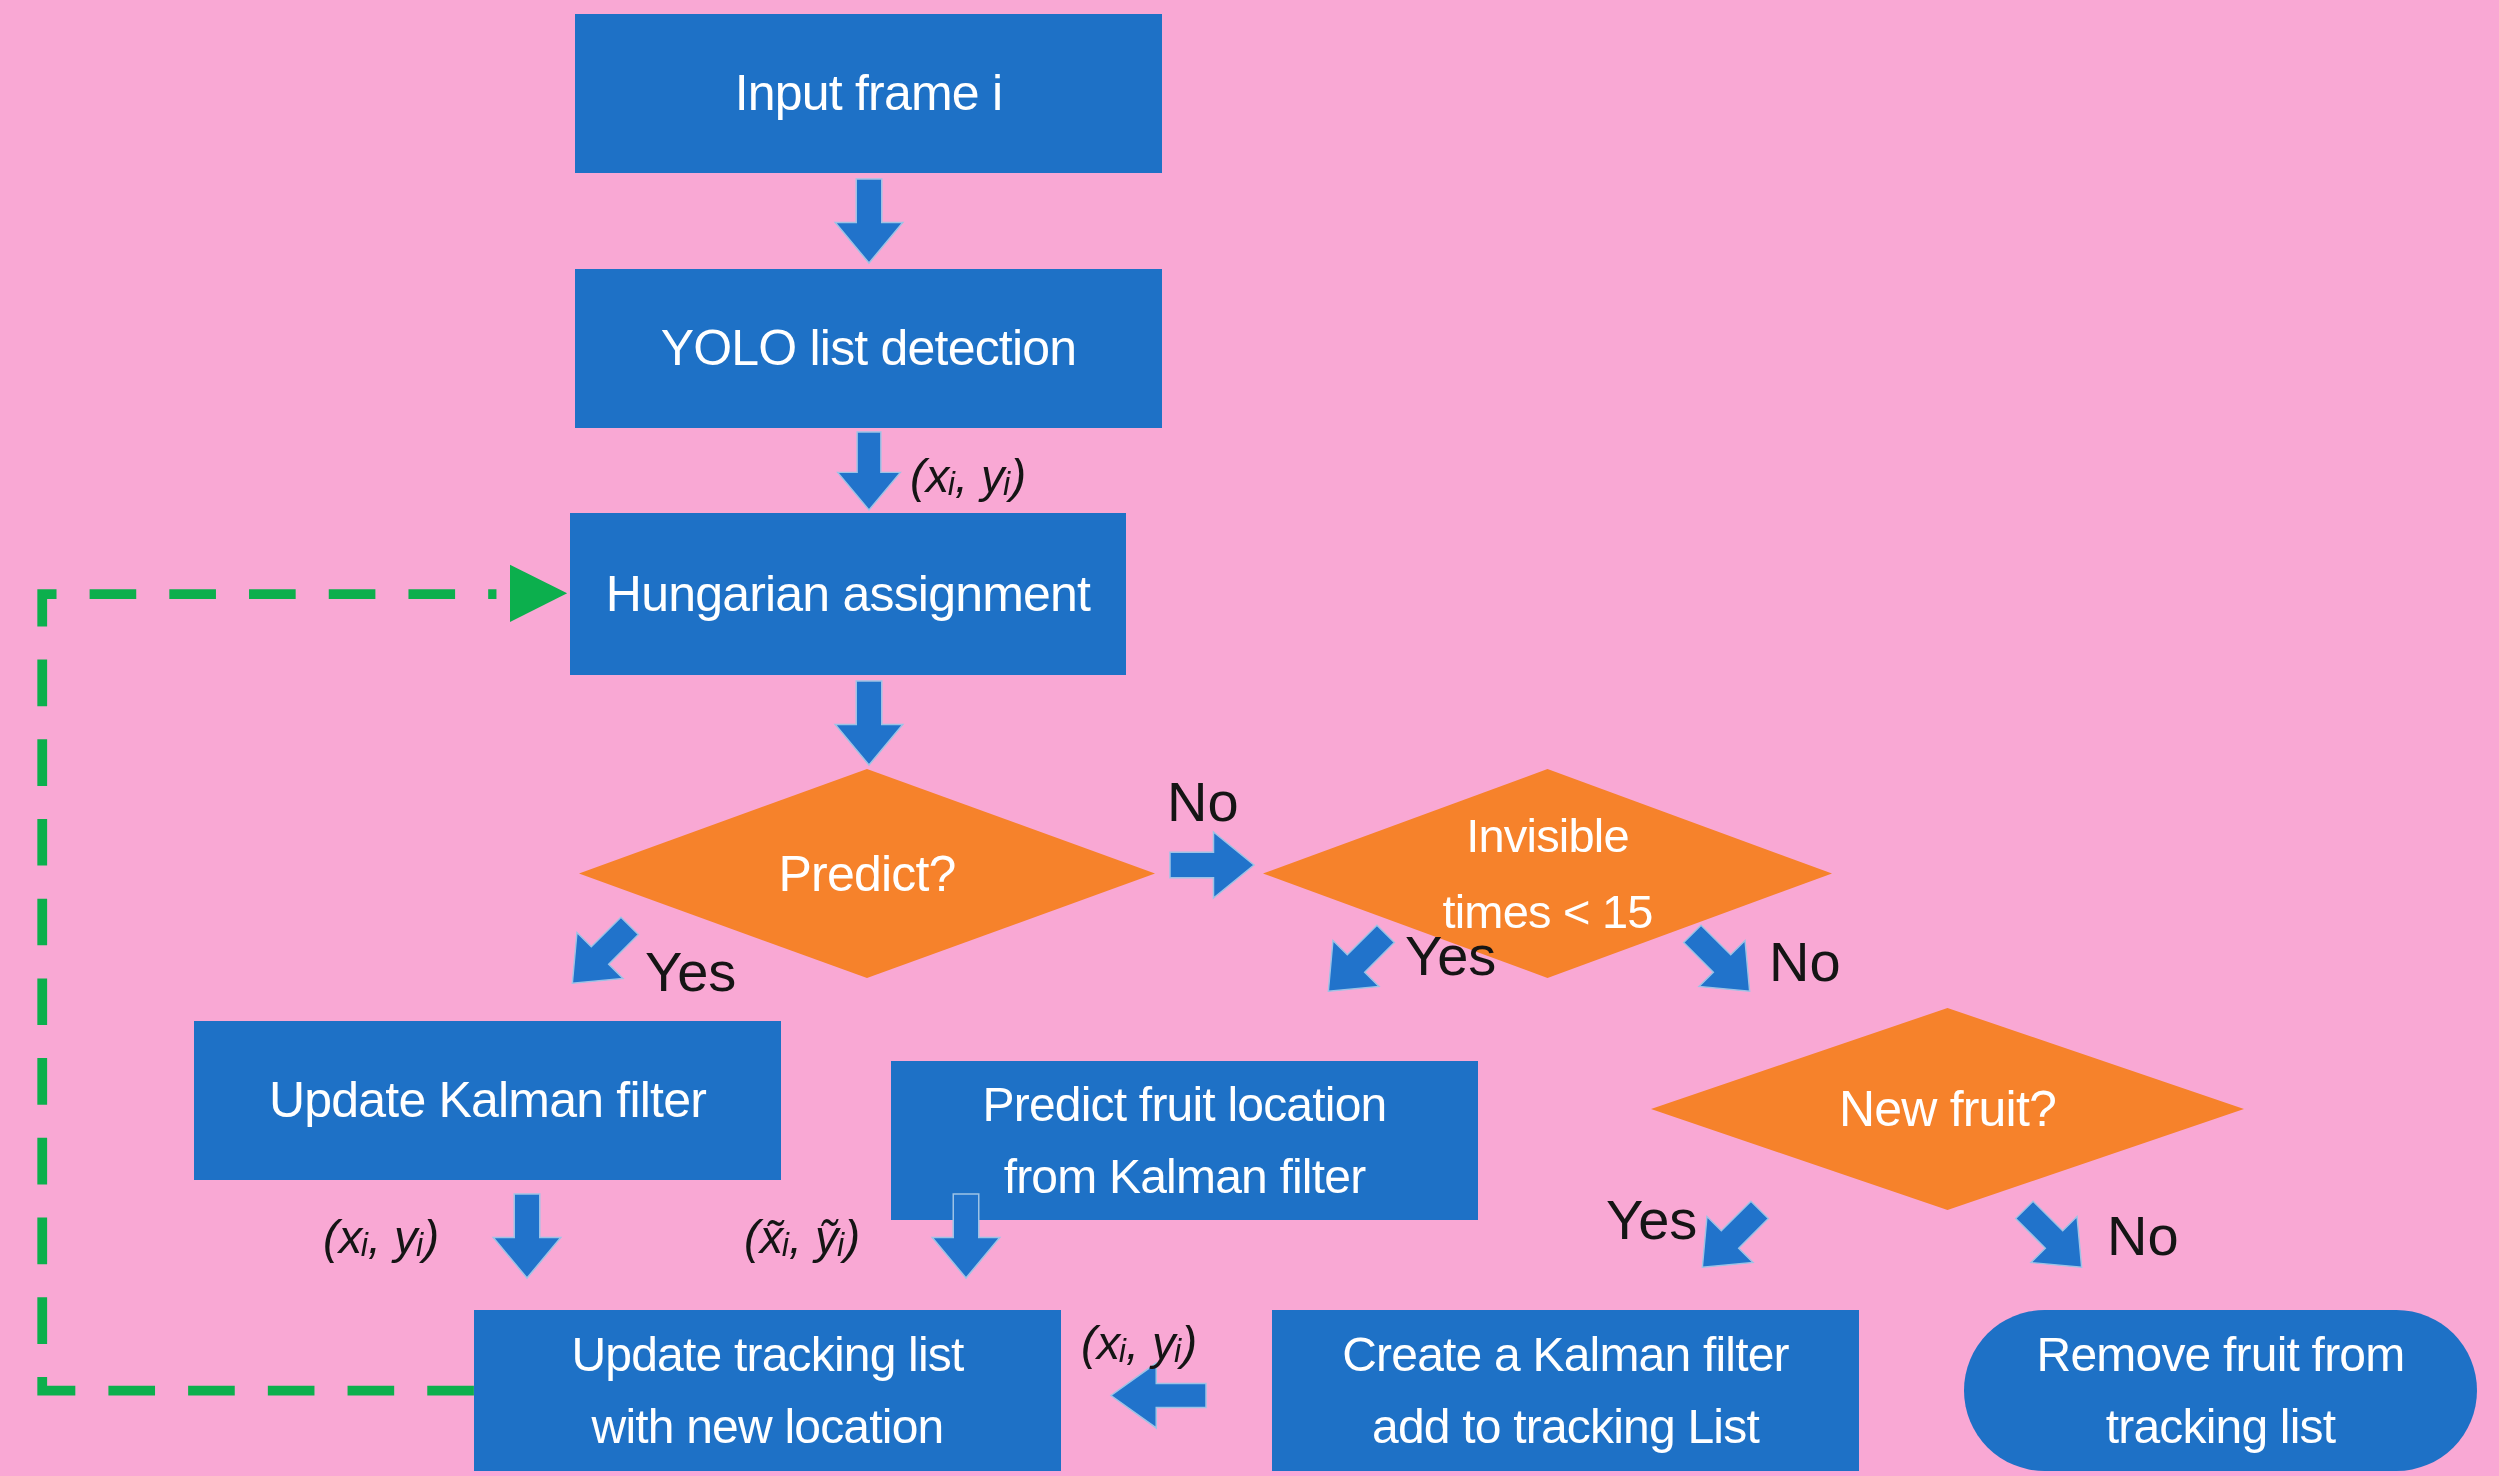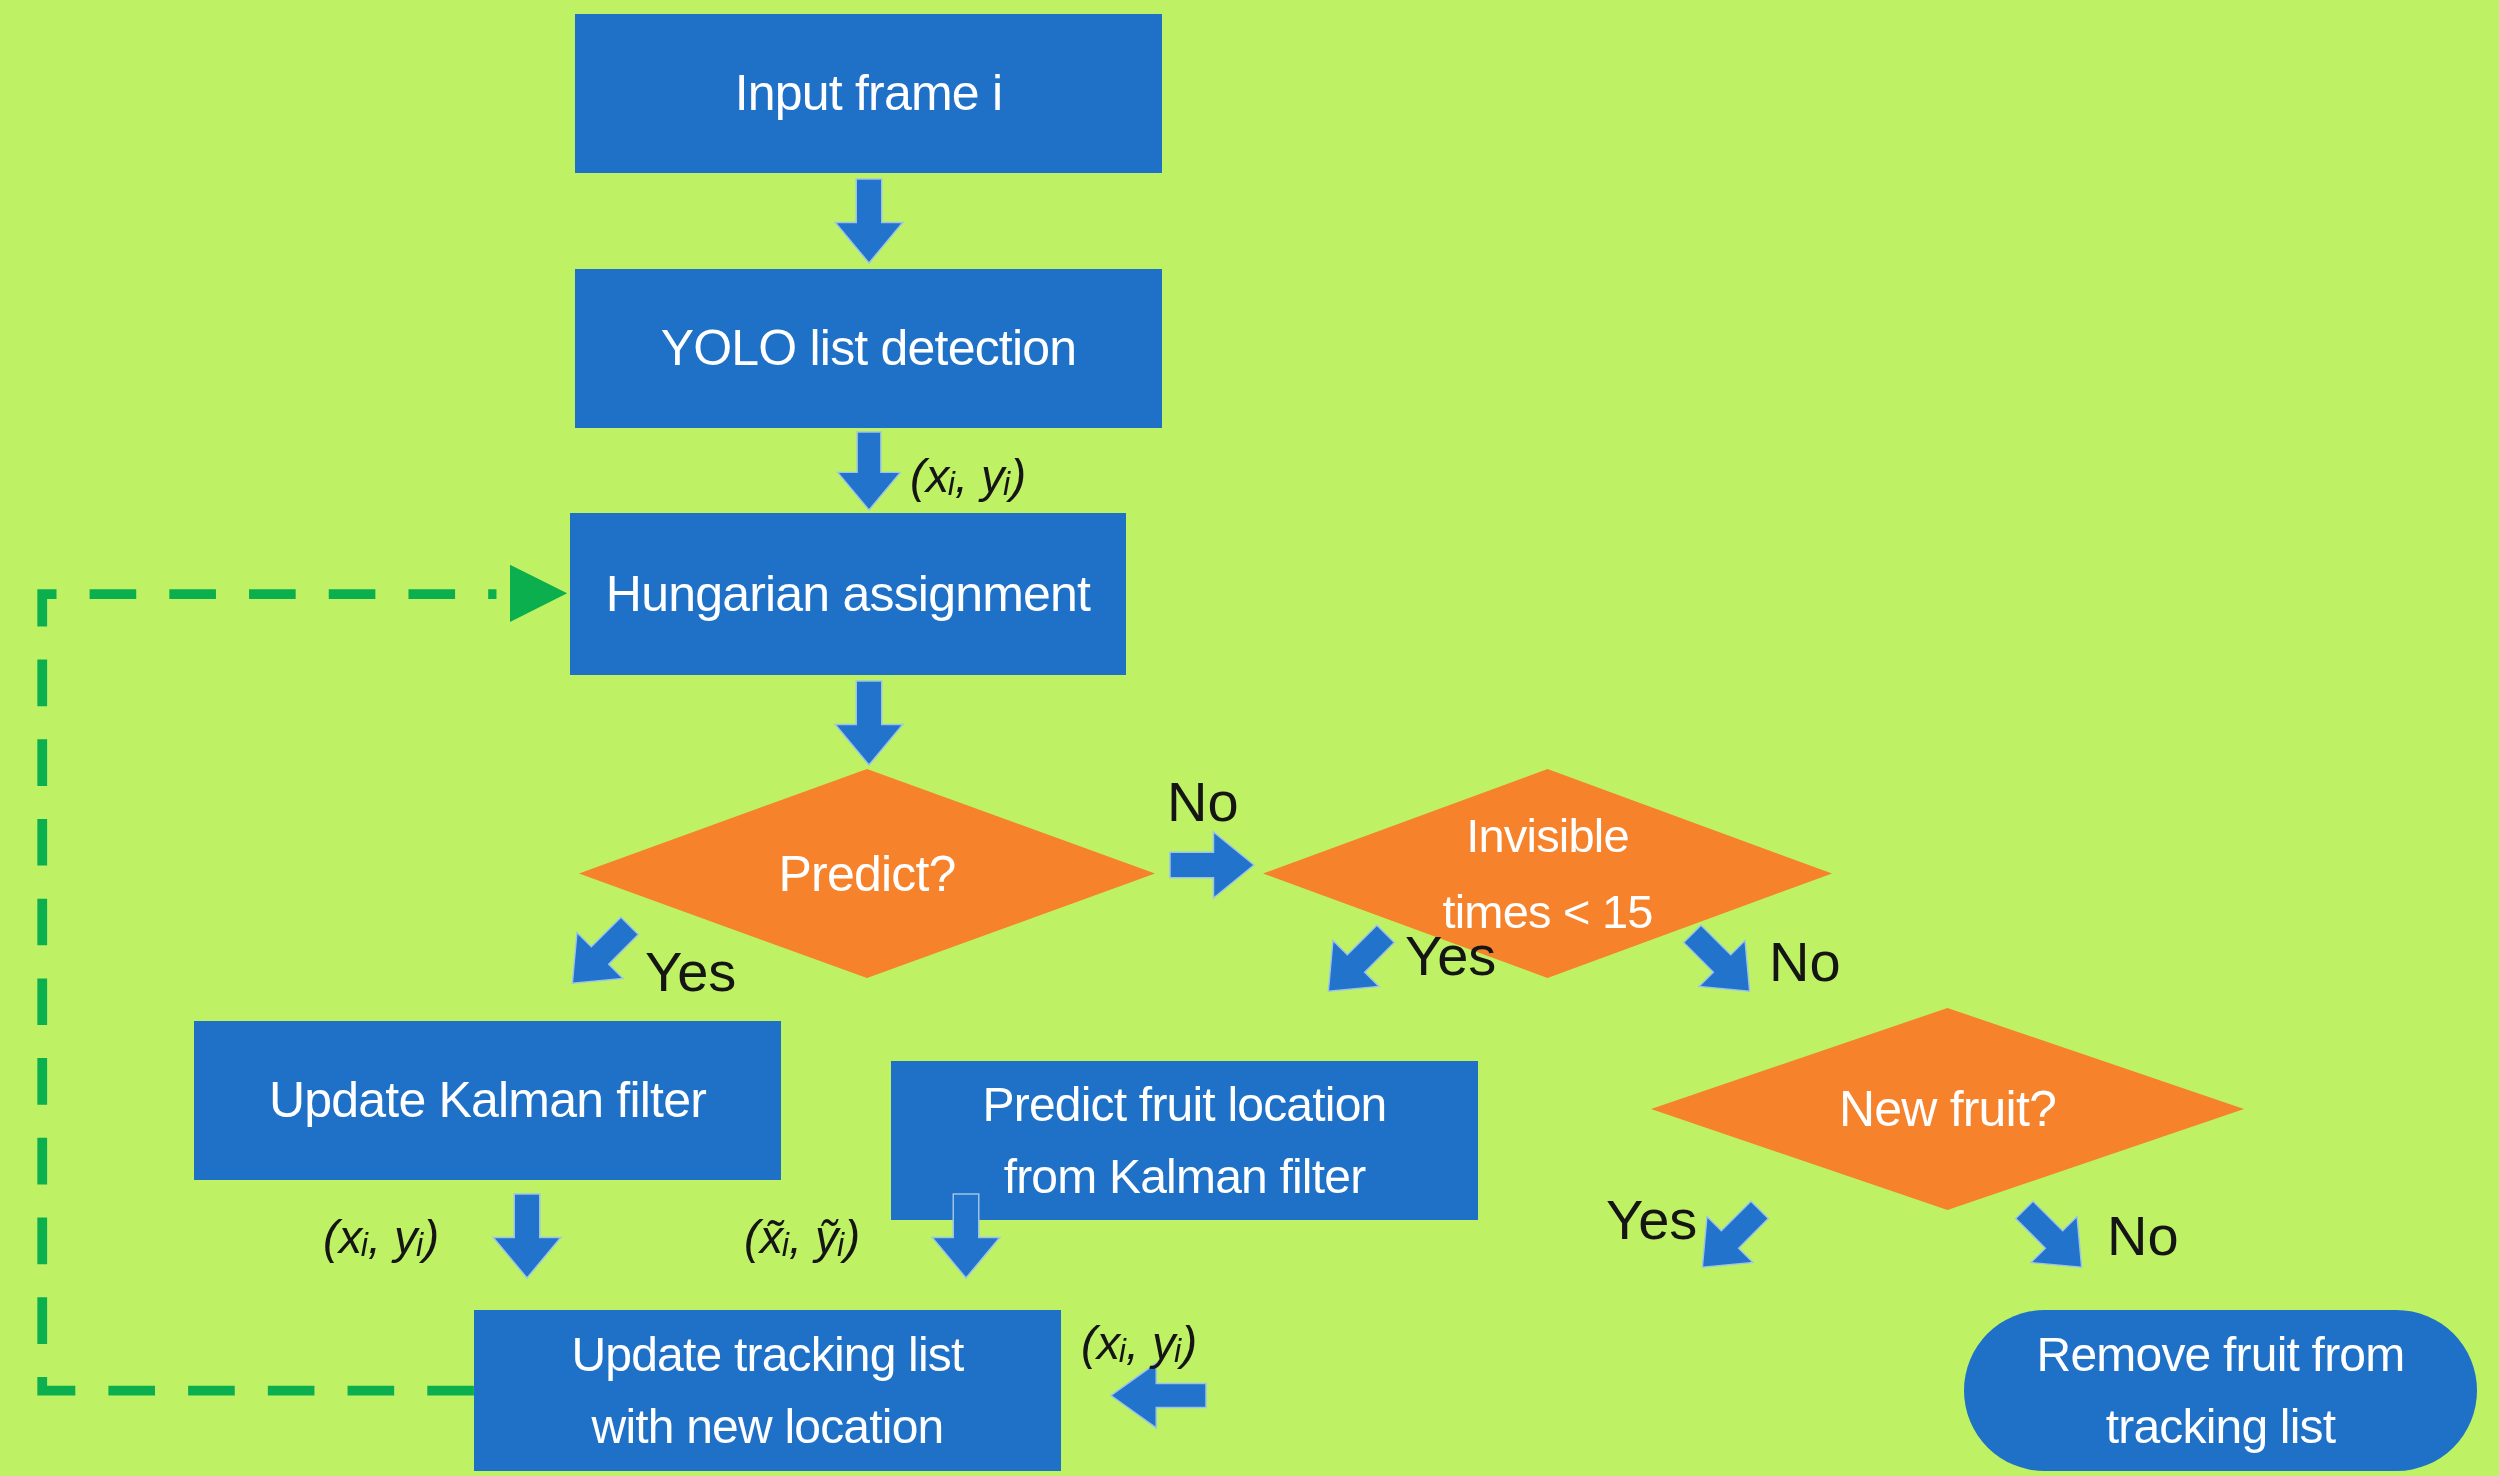--- a/index.html
+++ b/index.html
@@ -1,16 +1,16 @@
 <!DOCTYPE html>
 <html style="font-size:12px"><head>
 <meta charset="utf-8">
 <style>
   html,body{margin:0;padding:0;background:#ffffff;}
-  #canvas{position:relative;width:2500px;height:1477px;background:#bef264;overflow:hidden;
+  #canvas{position:relative;width:2500px;height:1477px;background:#f9a8d4;overflow:hidden;
           font-family:"Liberation Sans",sans-serif;}
   .box{position:absolute;background:#1E71C6;color:#ffffff;display:flex;align-items:center;
        justify-content:center;text-align:center;font-size:50px;line-height:1.5;
        white-space:pre-line;letter-spacing:-0.8px;}
   .pill{border-radius:83px;}
   .diamond{position:absolute;background:#F6822B;color:#ffffff;display:flex;align-items:center;
        justify-content:center;text-align:center;font-size:50px;line-height:1.6;
        white-space:pre-line;letter-spacing:-0.8px;
        clip-path:polygon(50% 0,100% 50%,50% 100%,0 50%);}
   .lbl{position:absolute;font-size:56px;color:#151515;white-space:nowrap;}
@@ -31,20 +31,22 @@
   <div class="box" style="left:570px;top:513px;width:556px;height:162px;">Hungarian assignment</div>
 
   <div class="box" style="left:194px;top:1021px;width:587px;height:159px;">Update Kalman filter</div>
 
   <div class="box" style="left:891px;top:1021px;width:587px;height:159px;font-size:48px;margin-top:40px;">Predict fruit location
 from Kalman filter</div>
 
   <div class="box" style="left:474px;top:1310px;width:587px;height:161px;font-size:48px;">Update tracking list
 with new location</div>
 
+  <div class="box" style="left:1272px;top:1310px;width:587px;height:161px;font-size:48px;">Create a Kalman filter
+add to tracking List</div>
 
   <div class="box pill" style="left:1964px;top:1310px;width:513px;height:161px;font-size:48px;">Remove fruit from
 tracking list</div>
 
   <div class="diamond" style="left:579px;top:769px;width:576px;height:209px;">Predict?</div>
 
   <div class="diamond" style="left:1263px;top:769px;width:569px;height:209px;font-size:47px;">Invisible
 times &lt; 15</div>
 
   <div class="diamond" style="left:1651px;top:1008px;width:593px;height:202px;">New fruit?</div>

